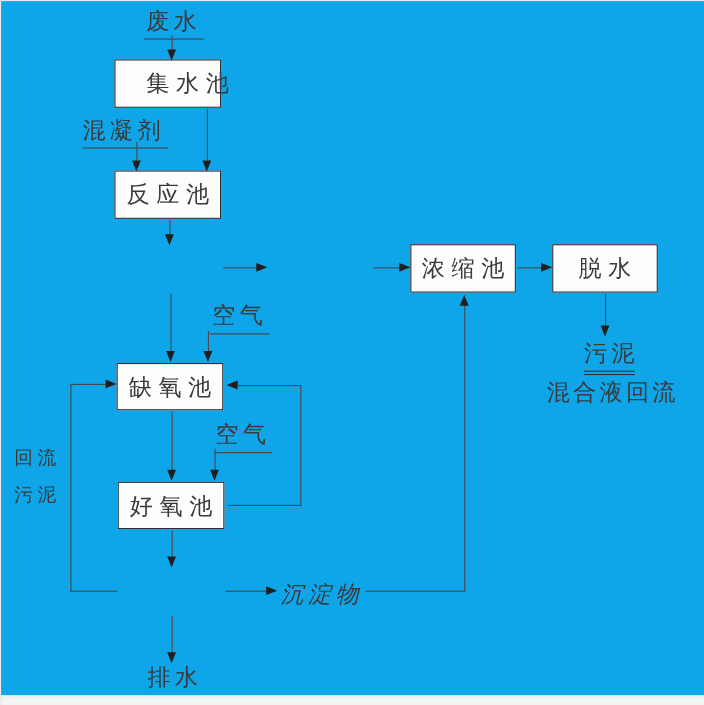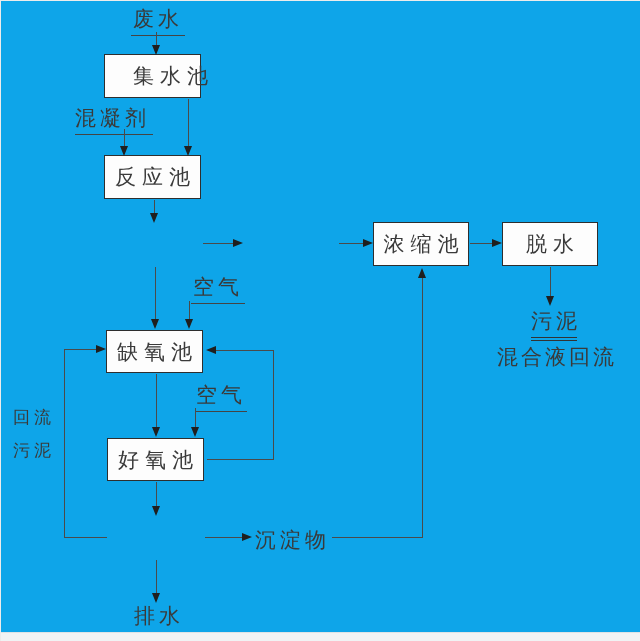--- a/index.html
+++ b/index.html
@@ -61,21 +61,21 @@
   <div class="label u" style="left:190px;top:272px;width:54px;text-align:center;">空气</div>
 
   <div class="label u" style="left:194px;top:380px;width:52px;text-align:center;">空气</div>
 
 
   <div class="label two-line" style="left:12px;top:400px;">
     <div>回流</div>
     <div>污泥</div>
   </div>
 
-  <div class="label" style="left:254px;top:525px;">沉淀物</div>
+  <div class="label" style="left:254px;top:525px;font-style:italic;">沉淀物</div>
 
   <div class="label uu" style="left:133px;top:601px;width:48px;text-align:left;">排水</div>
 
   <div class="label uu" style="left:530px;top:306px;width:46px;text-align:center;">污泥</div>
 
   <div class="label" style="left:496px;top:342px;letter-spacing:3px;">混合液回流</div>
 
   <div class="node" style="left:103px;top:53px;width:97px;height:44px;padding-left:36px;">集水池</div>
 
   <div class="node" style="left:103px;top:154px;width:97px;height:44px;">反应池</div>

